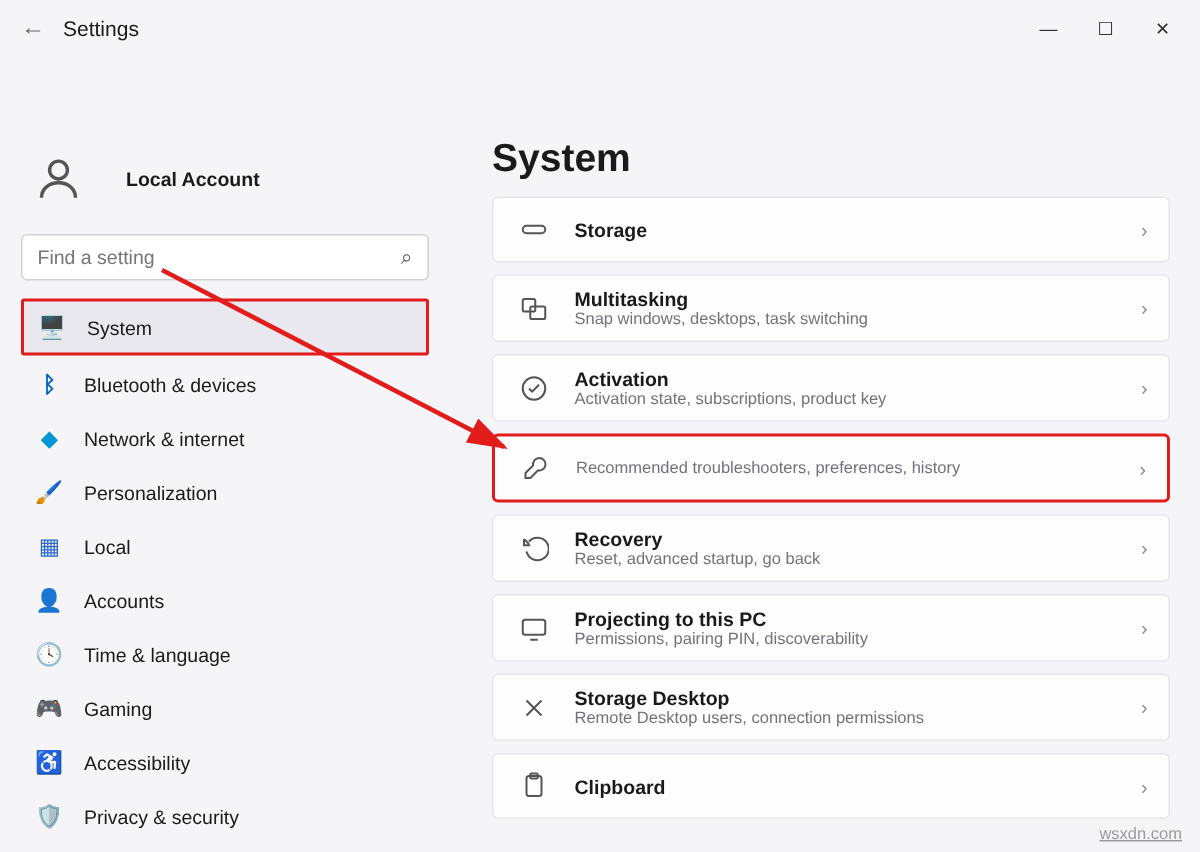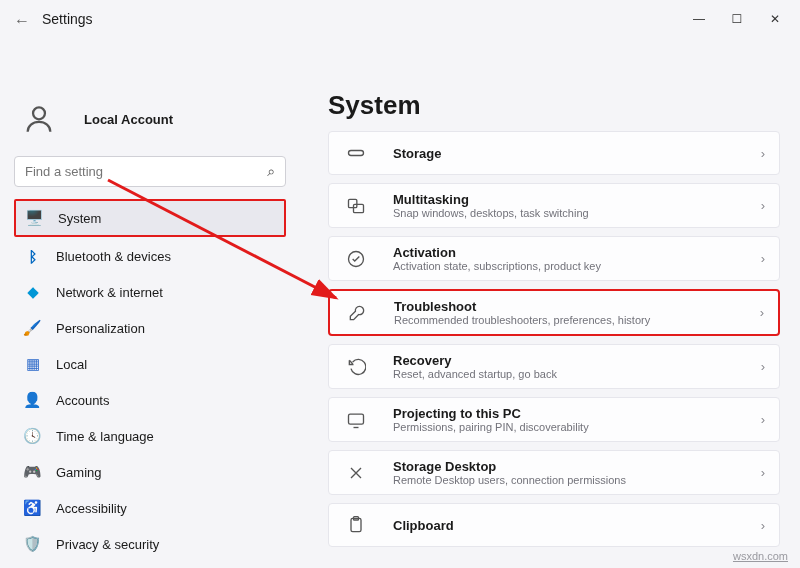--- a/index.html
+++ b/index.html
@@ -22,21 +22,21 @@
 .search-icon { color: #555; font-size: 14px; }
 .nav { display: flex; flex-direction: column; gap: 2px; }
 .nav-item { display: flex; align-items: center; gap: 14px; padding: 8px 10px; border-radius: 4px; cursor: pointer; }
 .nav-item.selected { background: #e8e8ee; }
 .nav-item.hl { border: 2px solid #e21b1b; border-radius: 2px; }
 .nav-icon { width: 18px; height: 18px; display: flex; align-items: center; justify-content: center; font-size: 15px; }
 .nav-label { font-size: 13px; }
 .main { flex: 1; padding: 4px 20px 0 28px; overflow: hidden; position: relative; }
 .page-title { font-size: 26px; font-weight: 600; margin-bottom: 10px; margin-top: 4px; }
 .cards { display: flex; flex-direction: column; gap: 8px; }
-.card { display: flex; align-items: center; background: #fdfdfe; border: 1px solid #e6e6ec; border-radius: 4px; padding: 8px 14px; gap: 10px; }
+.card { display: flex; align-items: center; background: #fdfdfe; border: 1px solid #e6e6ec; border-radius: 4px; padding: 8px 14px; }
 .card.hl { border: 2px solid #e21b1b; }
 .card-icon { width: 26px; height: 26px; display: flex; align-items: center; justify-content: center; color: #555; margin-right: 14px; }
 .card-icon svg { width: 20px; height: 20px; stroke: #555; fill: none; stroke-width: 1.6; }
 .card-text { flex: 1; }
 .card-title { font-size: 13px; font-weight: 600; }
 .card-desc { font-size: 11px; color: #72727a; }
 .chevron { color: #8a8a90; font-size: 13px; }
 .watermark { position: absolute; bottom: 6px; right: 12px; font-size: 11px; color: #9a9aa0; text-decoration: underline; }
 .arrow-annotation { position: absolute; pointer-events: none; z-index: 50; }
 </style>
@@ -168,21 +168,20 @@
           <span class="chevron">›</span>
         </div>
 
         <div class="card hl">
           <div class="card-icon">
               <svg viewBox="0 0 24 24">
                 <path d="M15 4a5 5 0 0 0-4.9 6L4 16v4h4l6-6.1A5 5 0 1 0 15 4z"></path>
               </svg>
             </div>
           <div class="card-text">
-            <div class="card-title">Troubleshoot</div>
             <div class="card-desc">Recommended troubleshooters, preferences, history</div>
           </div>
           <span class="chevron">›</span>
         </div>
 
         <div class="card">
           <div class="card-icon">
               <svg viewBox="0 0 24 24">
                 <path d="M4 4l4 4M4 4v5h5"></path>
                 <path d="M6 14a9 9 0 1 0 2-8"></path>

